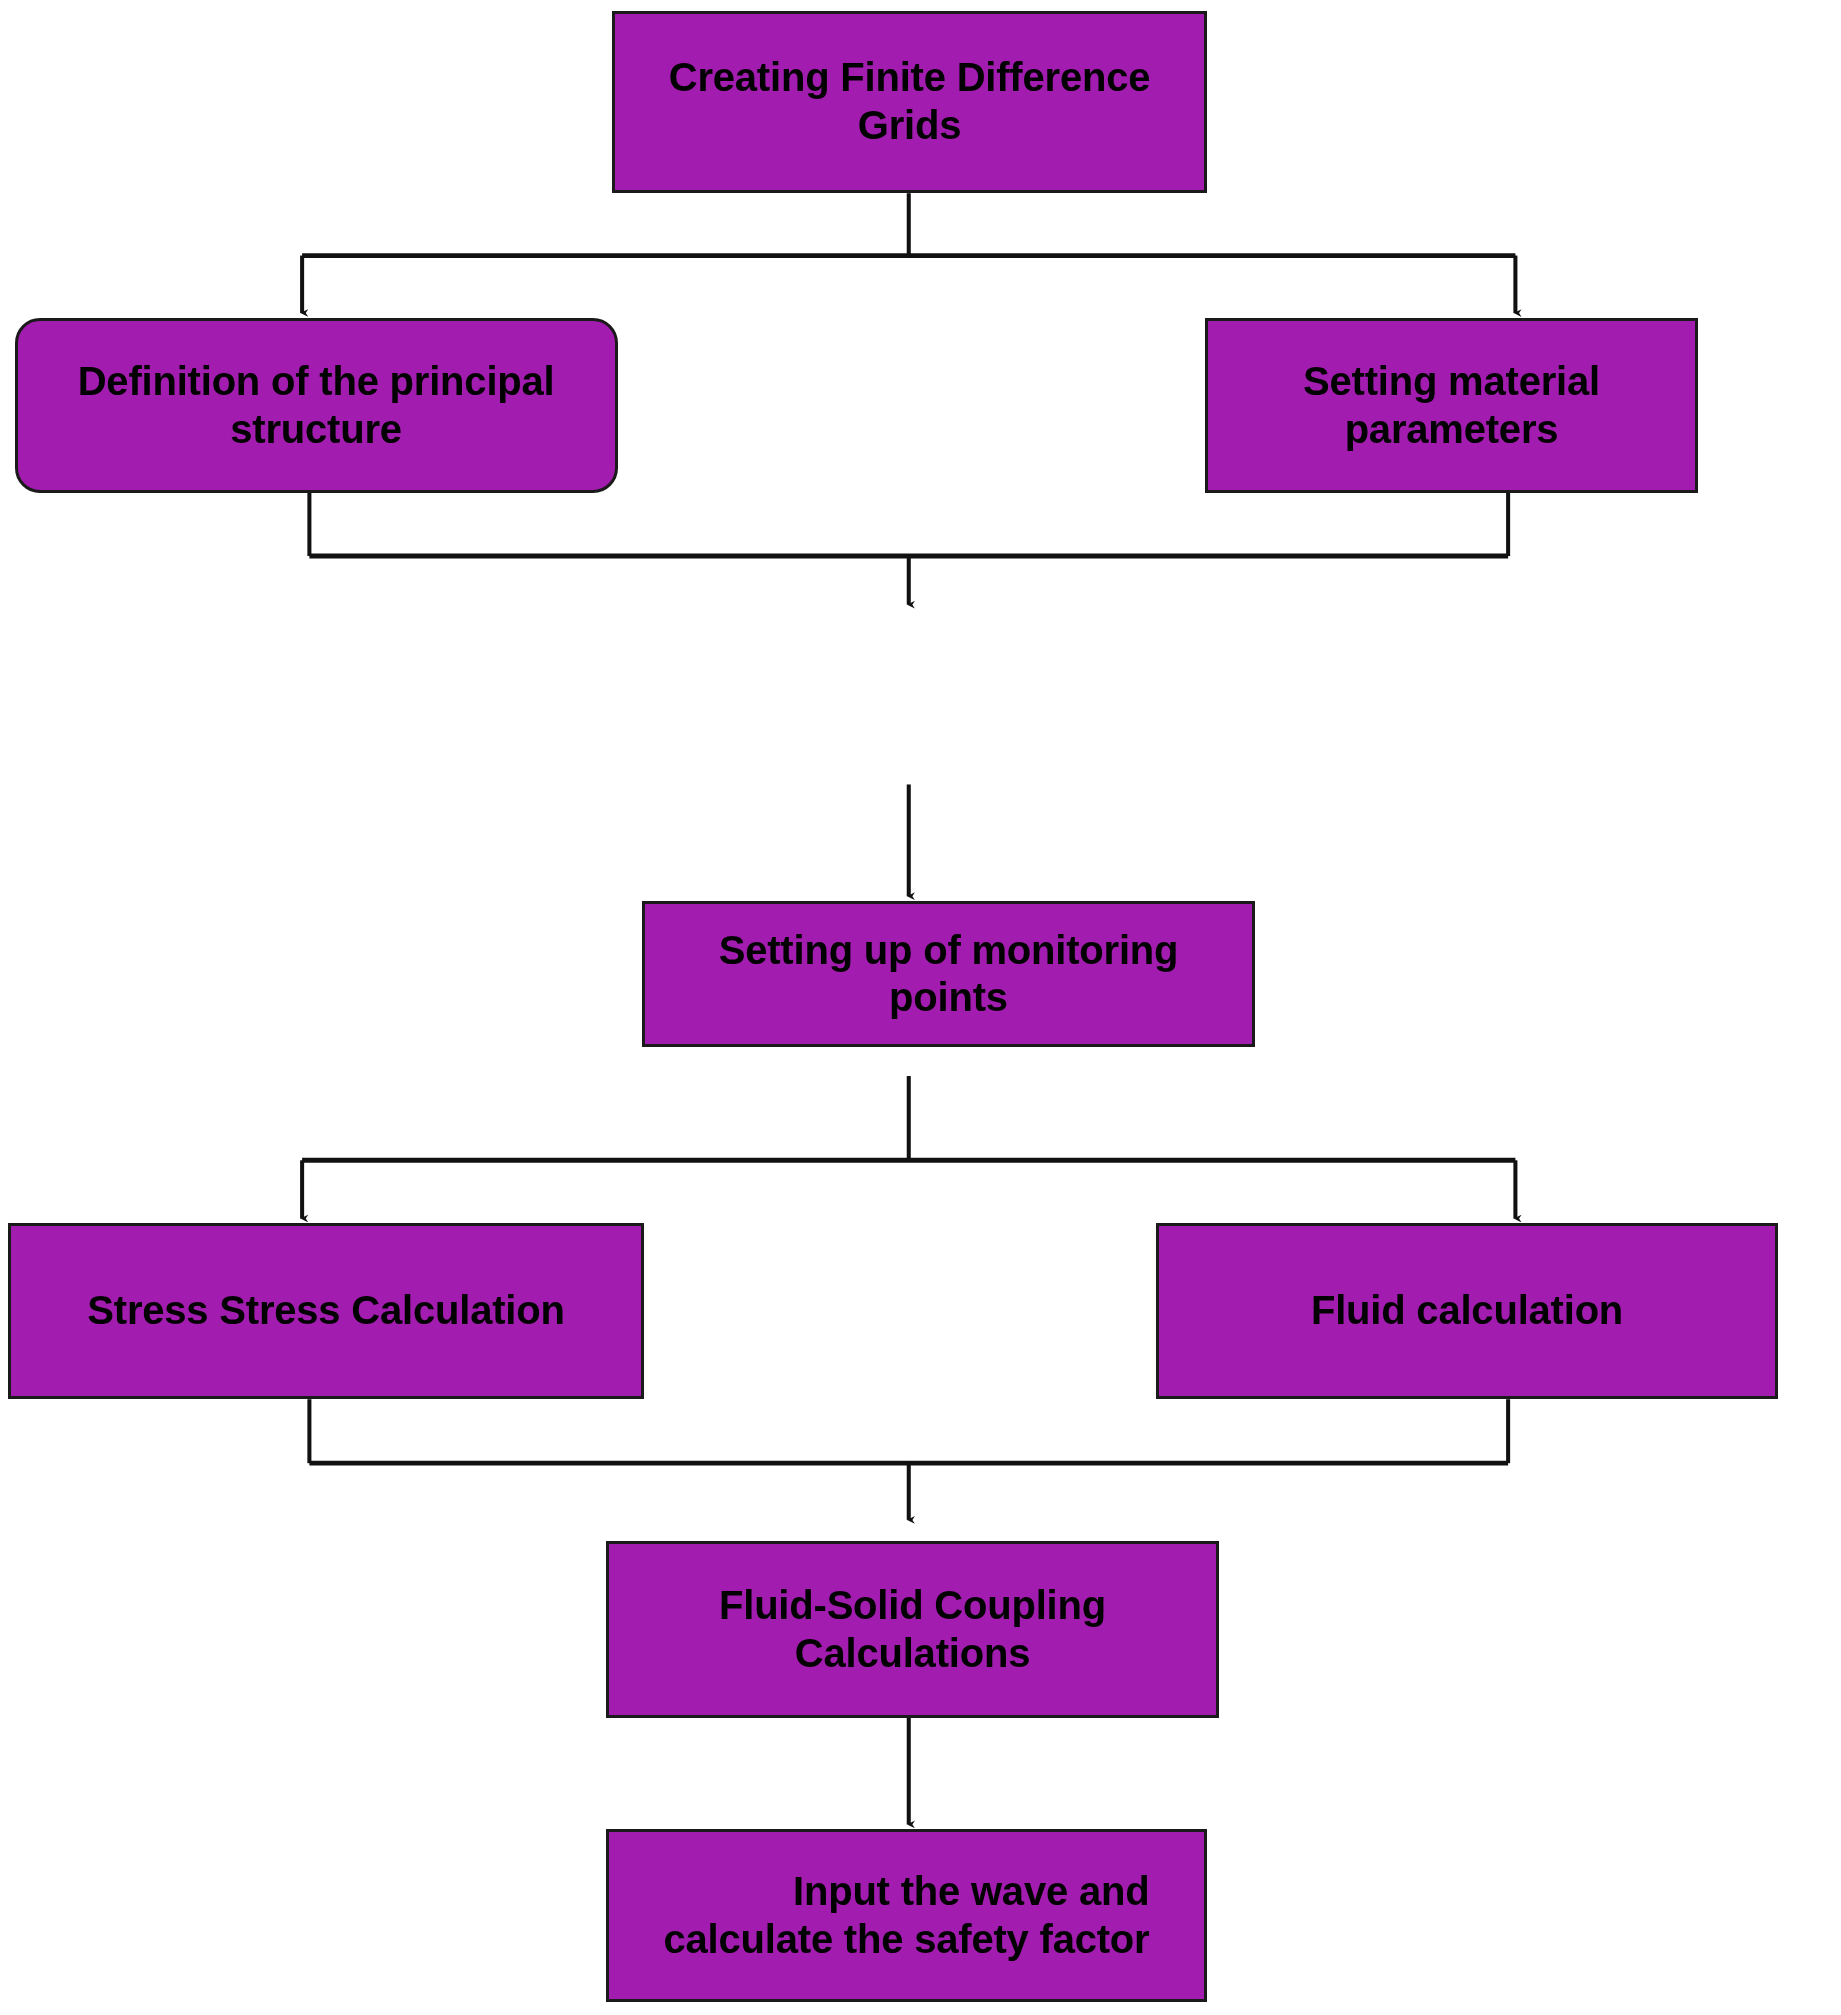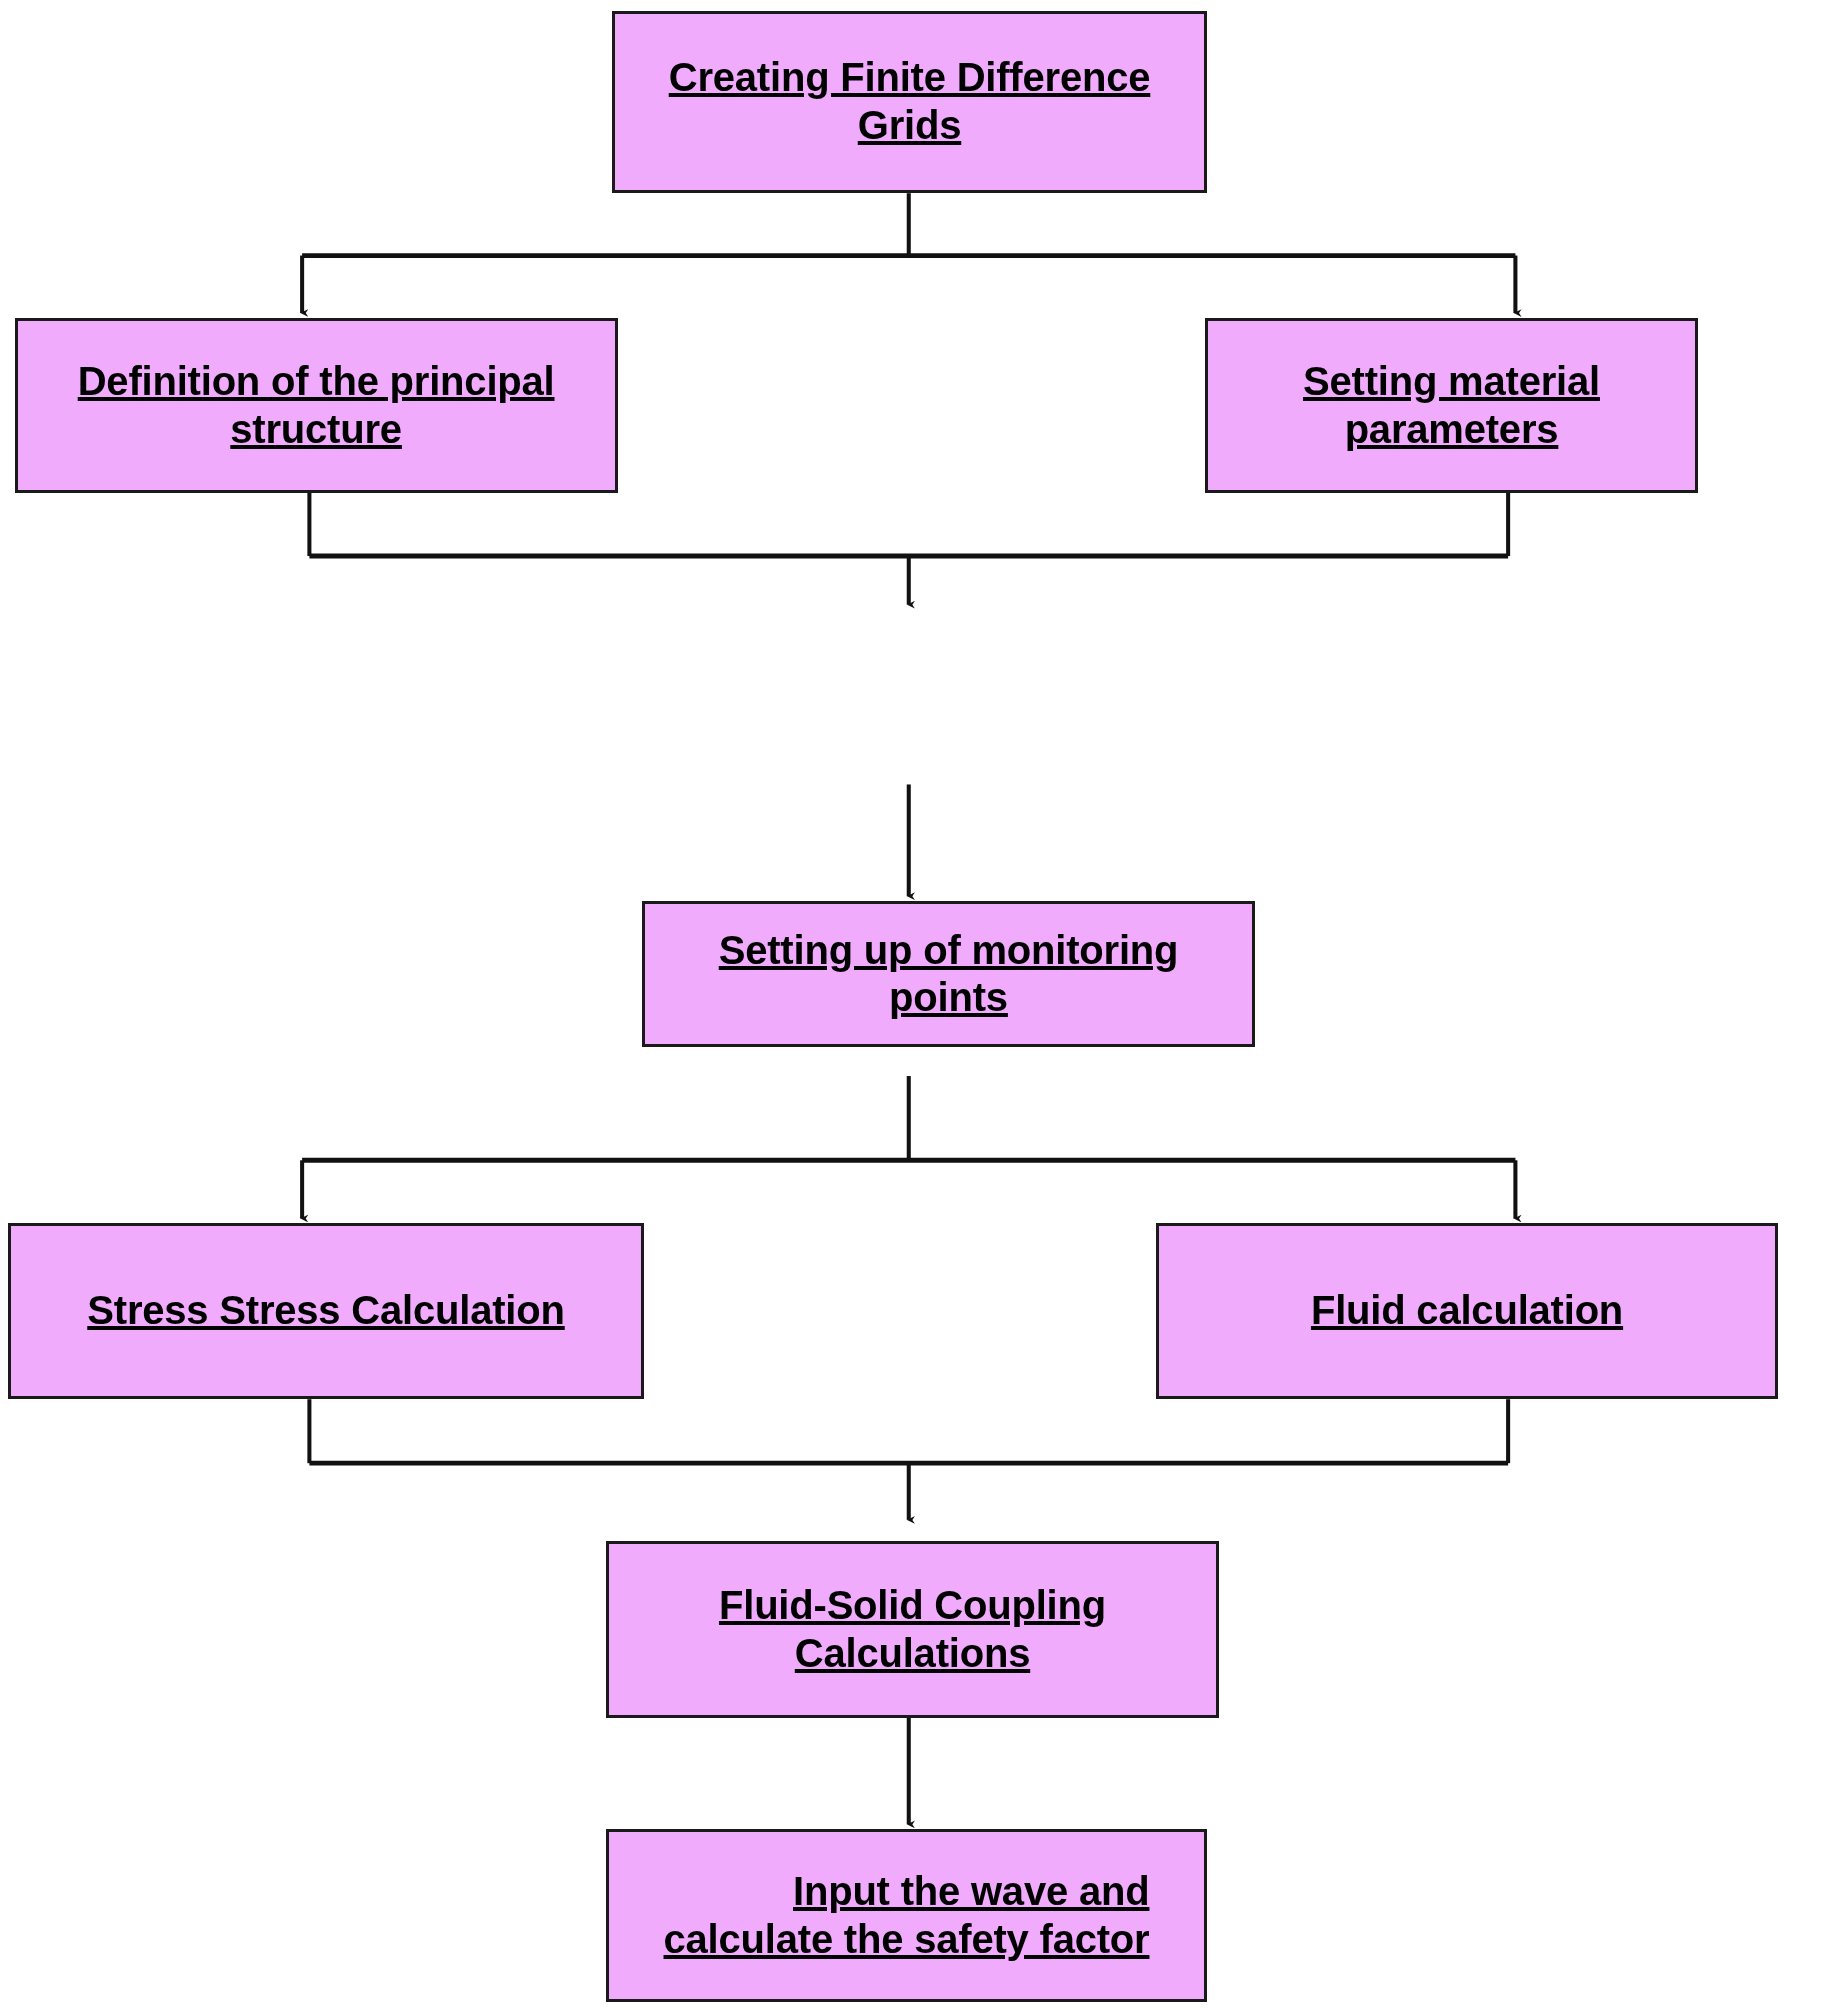--- a/index.html
+++ b/index.html
@@ -11,28 +11,27 @@
     position: relative;
     width: 1841px;
     height: 2016px;
     background: #ffffff;
     overflow: hidden;
     font-family: "Liberation Sans", sans-serif;
   }
   .node {
     position: absolute;
     box-sizing: border-box;
-    background: #f0abfc;
+    background: #a21caf;
     border: 3.2px solid #1a1a1a;
     display: flex;
     align-items: center;
     justify-content: center;
     text-align: center;
     padding: 0 11.3px;
-    text-decoration: underline;
   }
   .node-label {
     font-weight: bold;
     font-size: 40px;
     line-height: 1.18;
     color: #000000;
     letter-spacing: -0.2px;
     white-space: pre-line;
   }
   #edges {
@@ -89,21 +88,21 @@
     <path d="M 1122 1806 L 1122 1876" stroke="#111111" stroke-width="5" fill="none" marker-end="url(#arrowhead)"></path>
 
     <path d="M 1122 2101 L 1122 2252" stroke="#111111" stroke-width="5" fill="none" marker-end="url(#arrowhead)"></path>
   </svg>
 
   <div class="node" style="left:612px; top:10.5px; width:595px; height:182px;">
     <span class="node-label">Creating Finite Difference
 Grids</span>
   </div>
 
-  <div class="node" style="left:14.6px; top:318px; width:603px; height:175px;">
+  <div class="node" style="left:14.6px; top:318px; width:603px; height:175px;border-radius:25px;">
     <span class="node-label">Definition of the principal
 structure</span>
   </div>
 
   <div class="node" style="left:1205px; top:318px; width:493px; height:175px;">
     <span class="node-label">Setting material
 parameters</span>
   </div>
 
 

